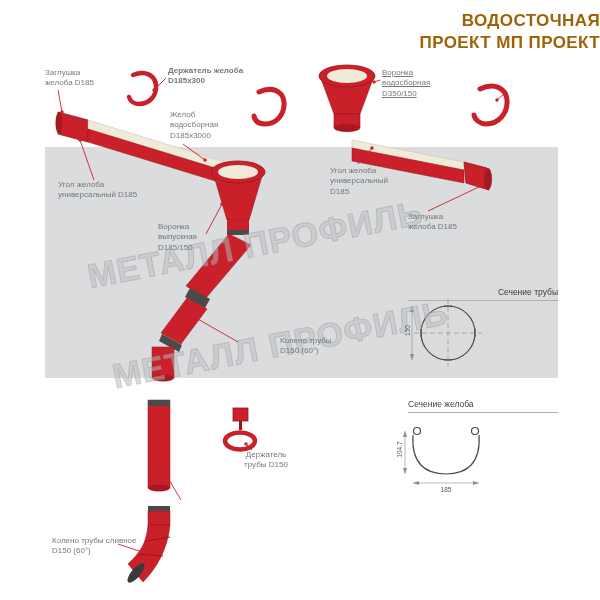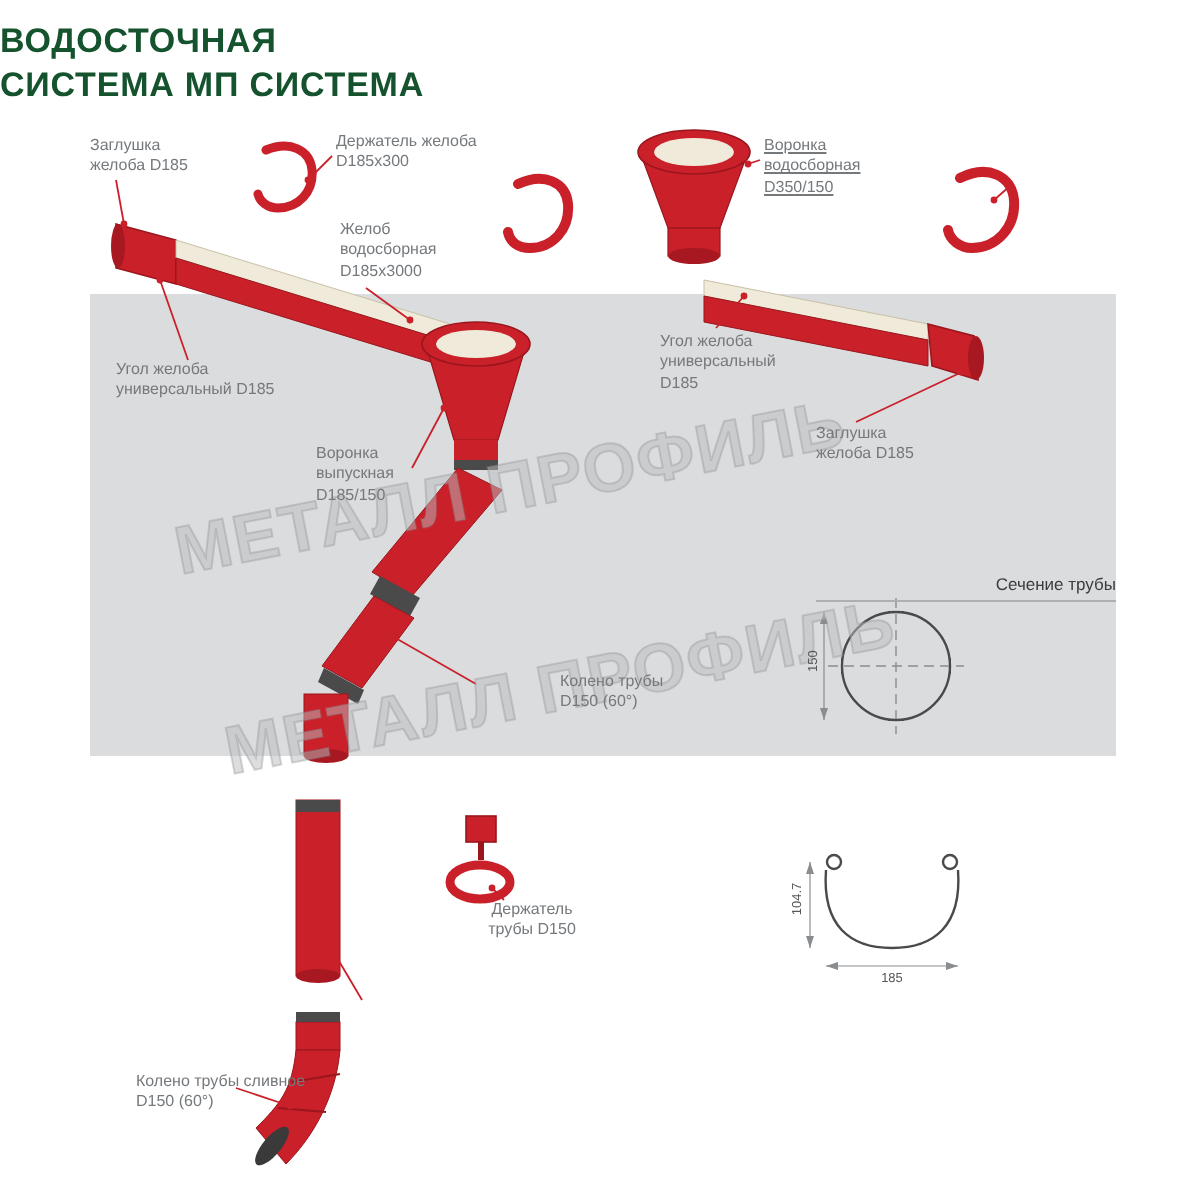--- a/index.html
+++ b/index.html
@@ -1,20 +1,20 @@
 <!DOCTYPE html>
 <html><head>
 <meta charset="utf-8">
 <style>
   html,body{margin:0;padding:0;background:#fff;}
   .canvas{position:relative;width:600px;height:600px;background:#ffffff;overflow:hidden;
           font-family:"Liberation Sans",sans-serif;}
   .art{position:absolute;left:0;top:0;}
-  .ttl{position:absolute;left:0;top:10px;width:600px;text-align:left;
-       color:#14532d;font-weight:bold;font-size:17px;line-height:1.3;letter-spacing:.4px;}
+  .ttl{position:absolute;left:0;top:10px;width:600px;text-align:right;
+       color:#a16207;font-weight:bold;font-size:17px;line-height:1.3;letter-spacing:.4px;}
   .lbl{position:absolute;font-size:8px;line-height:1.3;color:#75797C;}
   .lbl.r{text-align:right;}
   .sh{position:absolute;width:150px;font-size:8.5px;color:#3A3D3F;
       border-bottom:1px solid #ADAFB1;padding-bottom:3px;}
   .dim{position:absolute;font-size:6.5px;color:#55585A;text-align:center;}
   .dimv{transform:rotate(-90deg);transform-origin:center center;}
   .wm{position:absolute;font-size:34px;font-weight:bold;letter-spacing:1px;white-space:nowrap;
       color:rgba(185,188,190,0.5);-webkit-text-stroke:1px rgba(140,143,145,0.35);
       transform:rotate(-11deg);pointer-events:none;}
 </style>
@@ -143,34 +143,35 @@
       <line x1="118" y1="544" x2="145" y2="553"></line>
         <circle cx="145" cy="553" r="1.7" stroke="none"></circle>
     </g>
   </svg>
 
   <div class="wm" style="left:85px;top:225px;">МЕТАЛЛ ПРОФИЛЬ</div>
   <div class="wm" style="left:110px;top:325px;">МЕТАЛЛ ПРОФИЛЬ</div>
 
   <div class="ttl">
     <div>ВОДОСТОЧНАЯ</div>
-    <div>СИСТЕМА МП СИСТЕМА</div>
+    <div>ПРОЕКТ МП ПРОЕКТ</div>
   </div>
 
   <div class="lbl" style="left:45px;top:68px;width:60px;">Заглушка желоба D185</div>
-  <div class="lbl" style="left:168px;top:66px;width:80px;">Держатель желоба D185х300</div>
+  <div class="lbl" style="left:168px;top:66px;width:80px;font-weight:bold;">Держатель желоба D185х300</div>
   <div class="lbl" style="left:170px;top:110px;width:58px;">Желоб водосборная D185х3000</div>
   <div class="lbl" style="left:382px;top:68px;width:56px;text-decoration:underline;">Воронка водосборная D350/150</div>
   <div class="lbl" style="left:58px;top:180px;width:95px;">Угол желоба универсальный D185</div>
   <div class="lbl" style="left:330px;top:166px;width:62px;">Угол желоба универсальный D185</div>
   <div class="lbl" style="left:408px;top:212px;width:60px;">Заглушка желоба D185</div>
   <div class="lbl" style="left:158px;top:222px;width:48px;">Воронка выпускная D185/150</div>
   <div class="lbl" style="left:240px;top:336px;width:62px;margin-left:40px;">Колено трубы D150 (60°)</div>
   <div class="lbl" style="left:240px;top:450px;width:52px;text-align:center;">Держатель трубы D150</div>
-  <div class="lbl" style="left:52px;top:536px;width:88px;margin-left:16px;">Колено трубы сливное D150 (60°)</div>
+  <div class="lbl" style="left:52px;top:536px;width:88px;">Колено трубы сливное D150 (60°)</div>
 
   <div class="sh" style="left:408px;top:287px;text-align:right;">Сечение трубы</div>
+  <div class="sh" style="left:408px;top:399px;">Сечение желоба</div>
 
   <div class="dim dimv" style="left:394px;top:327px;width:26px;">150</div>
   <div class="dim dimv" style="left:385px;top:446px;width:28px;">104.7</div>
   <div class="dim" style="left:413px;top:486px;width:66px;">185</div>
 
 </div>
 
 </body></html>

